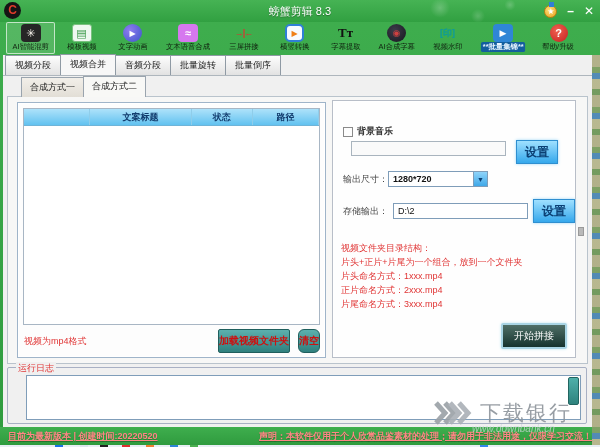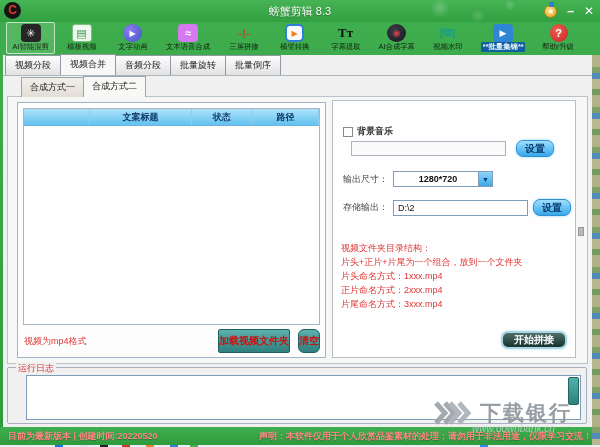--- a/index.html
+++ b/index.html
@@ -104,71 +104,71 @@
     padding:0 0; display:flex; align-items:center; }
   .teal-btn + .teal-btn { margin-left:8px;border-radius:6px; }
 
   .right-group { position:absolute; left:324px; right:11px; top:3px; bottom:5px;
     background:#fefefe; border:1px solid #b8bec8; box-shadow:inset 0 0 0 1px #ffffff; }
   .bgm-row { position:absolute; left:10px; top:24px; display:flex; align-items:center; gap:4px; }
   .checkbox { width:10px; height:10px; border:1px solid #8a8a8a; background:#fdfdfd; }
   .bgm-label { font-size:9px; font-weight:bold; color:#333; }
   .bgm-input { position:absolute; left:18px; top:40px; width:155px; height:15px;
     border:1px solid #a9b4be; background:#fafafa; }
-  .blue-btn { height:17px; font-size:10px; font-weight:bold; color:#0b3f73;
-    background:linear-gradient(#9fe0ff,#35a8ec); border:1px solid #2f8fd0; border-radius:7px;
+  .blue-btn { height:24px; font-size:12px; font-weight:bold; color:#0b3f73;
+    background:linear-gradient(#9fe0ff,#35a8ec); border:1px solid #2f8fd0; border-radius:0;
     padding:0 8px; display:flex; align-items:center; box-shadow:0 0 3px #9fd8f8; }
   .bgm-set { position:absolute; left:183px; top:39px; }
   .row-label { font-size:9px; color:#444; }
-  .size-row { position:absolute; left:10px; top:70px; display:flex; align-items:center; gap:5px; }
+  .size-row { position:absolute; left:10px; top:70px; display:flex; align-items:center; }
   .combo { width:100px; height:16px; border:1px solid #7f9db9; background:#fff;
     display:flex; align-items:center; position:relative; }
-  .combo-value { font-size:9px; font-weight:bold; color:#111; padding-left:4px; flex:1;text-align:center; }
+  .combo-value { font-size:9px; font-weight:bold; color:#111; padding-left:4px; flex:1; }
   .combo-arrow { width:14px; height:100%; background:linear-gradient(#8fd4fa,#3fa8e8);
     border-left:1px solid #7f9db9; color:#0b3f73; font-size:7px; display:flex;
     align-items:center; justify-content:center; }
   .storage-row { position:absolute; left:10px; top:98px; display:flex; align-items:center;
     gap:5px; }
   .storage-input { width:135px; height:16px; border:1px solid #7f9db9; background:#fff;
     font-size:9px; color:#111; display:flex; align-items:center; padding-left:4px; }
   .structure { position:absolute; left:8px; top:140px; right:8px; }
   .structure div { font-size:9px; color:#e03535; line-height:14px; }
-  .start-btn { position:absolute; right:8px; bottom:8px; width:66px; height:18px;
-    background:linear-gradient(#4f6f67,#16332e); border:2px solid #a8d4e4; border-radius:7px;
-    color:#ffffff; font-size:10px; font-weight:bold; display:flex; align-items:center;
+  .start-btn { position:absolute; right:8px; bottom:8px; width:66px; height:26px;
+    background:linear-gradient(#4f6f67,#16332e); border:2px solid #a8d4e4; border-radius:2px;
+    color:#ffffff; font-size:10px; font-weight:normal; display:flex; align-items:center;
     justify-content:center; box-shadow:0 0 3px #bfe4f0; }
   .panel-scroll-thumb { position:absolute; right:3px; top:130px; width:6px; height:9px;
     background:#b9b9b9; border:1px solid #9a9a9a; }
 
   
   .log-group { position:absolute; left:4px; right:5px; top:312px; height:57px;
     border:1px solid #a8b0c4; border-radius:2px; }
   .log-label { position:absolute; left:8px; top:-6px; background:#f0f0f0; font-size:9px;
     color:#e03535; padding:0 2px; }
   .log-area { position:absolute; left:18px; right:5px; top:7px; bottom:3px; background:#ffffff;
     border:1px solid #7f9db9; }
   .log-scroll { position:absolute; right:1px; top:1px; width:11px; height:28px;
     background:linear-gradient(#4fb0aa,#2e827d); border:1px solid #226560; border-radius:2px; }
 
   
   .statusbar { position:absolute; left:0; right:0; top:427px; height:18px;
     background:linear-gradient(#3fae4e,#2f9b3e); display:flex; align-items:center;
     justify-content:space-between; padding:0 8px; }
   .status-left,.status-right { font-size:9px; color:#ff8585; font-weight:bold;
-    text-shadow:0 1px 1px rgba(0,0,0,.25); white-space:nowrap; }
+    text-shadow:0 1px 1px rgba(0,0,0,.25); white-space:nowrap;text-decoration:underline; }
 
   
   .sliver { position:absolute; left:0; right:0; top:445px; height:2px; background:#e8eef4;
     overflow:hidden; }
   .sliver i { position:absolute; top:0; width:8px; height:2px; display:block; }
 
   
   .watermark { position:absolute; left:434px; top:399px; z-index:40; display:flex;
     align-items:center; gap:6px; opacity:.9; pointer-events:none; }
-  .wm-text { font-size:21px; font-weight:bold; color:#8d949b; letter-spacing:2px; }
+  .wm-text { font-size:21px; font-weight:normal; color:#8d949b; letter-spacing:2px; }
   .wm-url { position:absolute; left:472px; top:423px; z-index:40; font-size:10px;
     color:#cfd6da; opacity:.75; font-style:italic; pointer-events:none; }
 
   
   .bg-strip { position:absolute; right:0; top:55px; width:8px; height:390px;
     background:repeating-linear-gradient(180deg,
       #bfb291 0 12px, #86a068 12px 18px, #5588c2 18px 24px,
       #c6ba98 24px 34px, #7a9a62 34px 40px); opacity:.9; }
 </style>
 </head>

